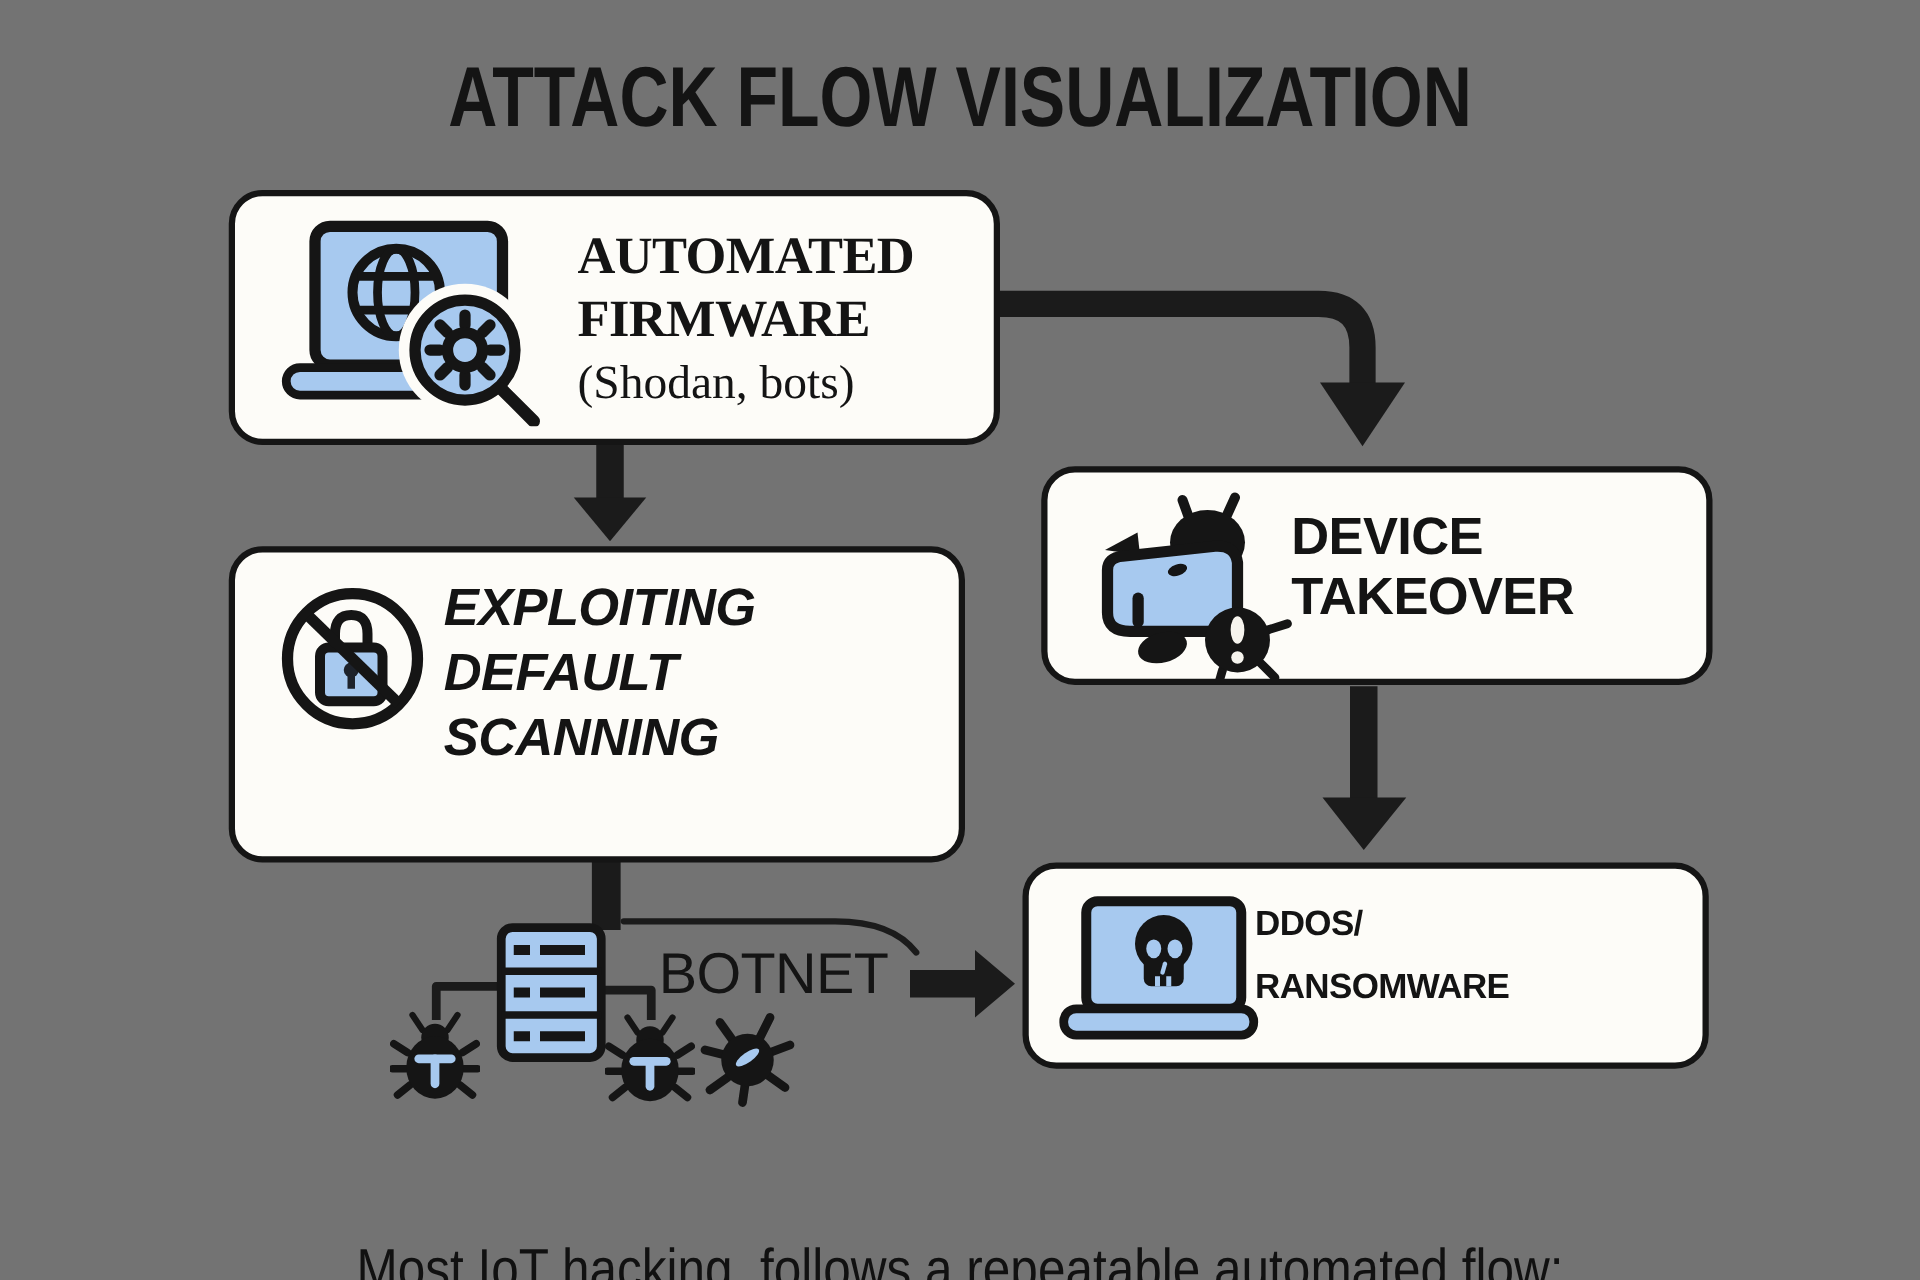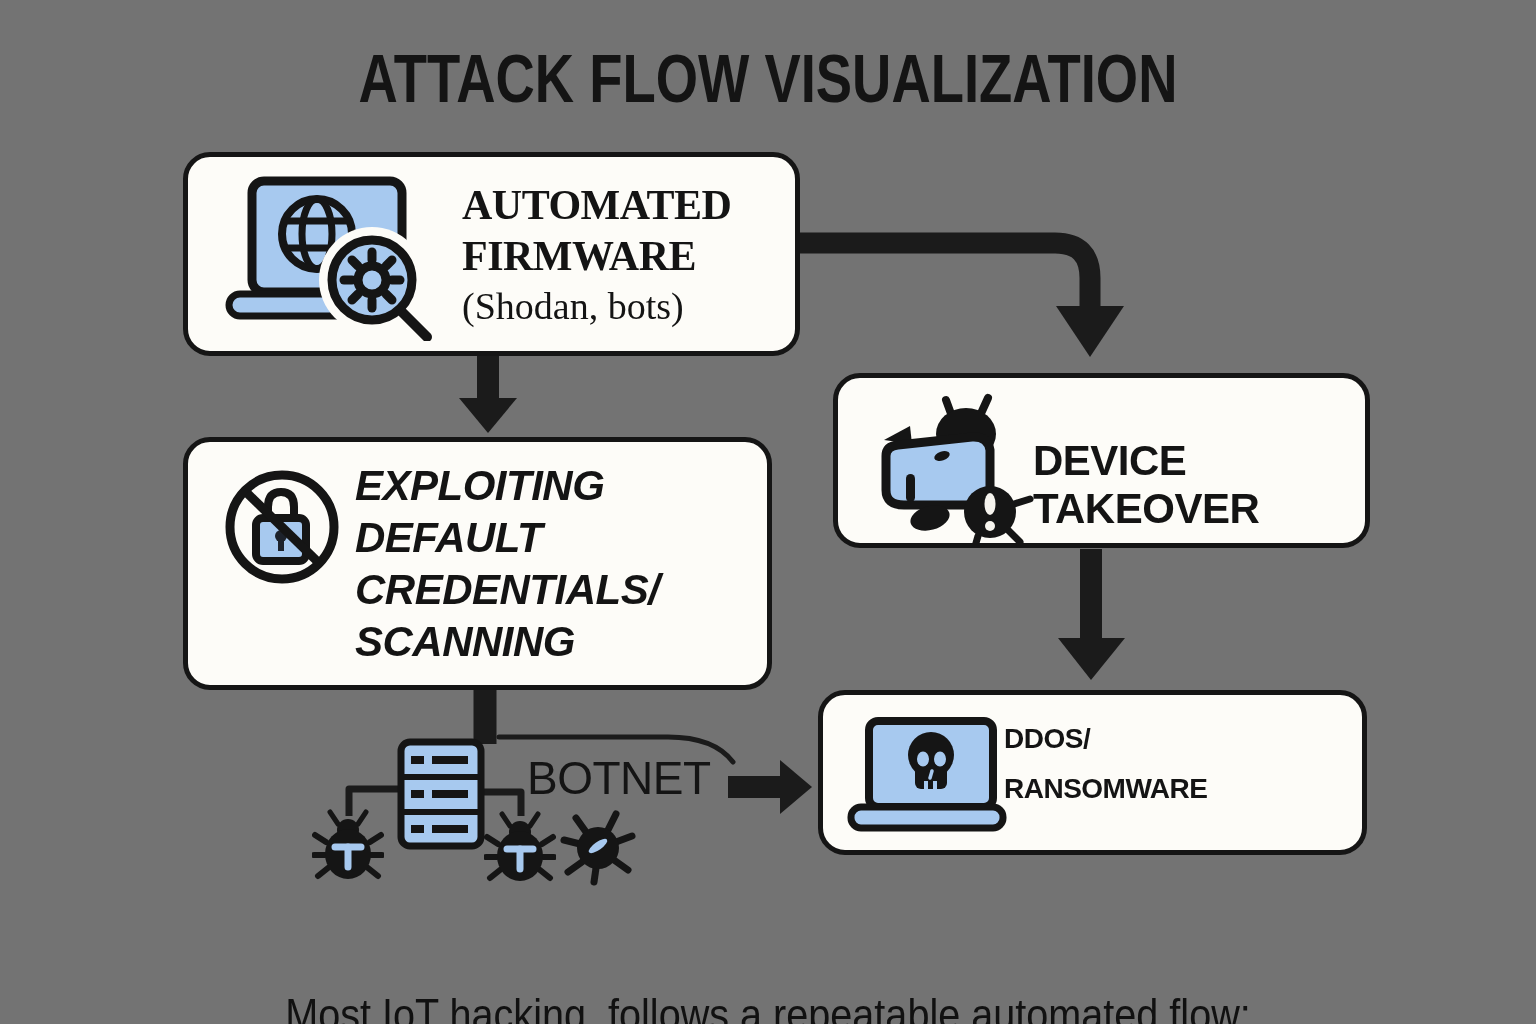--- a/index.html
+++ b/index.html
@@ -26,21 +26,21 @@
     box-sizing:border-box;
     background:#fdfcf8;
     border:5px solid #151515;
     border-radius:27px;
   }
   .node-text{position:absolute;font-weight:bold;letter-spacing:-0.5px;}
   .node-text .ln{display:block;}
   .scan-text{left:462px;top:180px;font-size:42px;line-height:51px;font-family:Liberation Serif, serif;}
   .scan-sub{display:block;font-weight:normal;font-size:38px;line-height:49px;letter-spacing:0;}
   .exploit-text{left:355px;top:460px;font-size:42px;line-height:52px;font-style:italic;}
-  .takeover-text{left:1033px;top:405px;font-size:42px;line-height:48px;margin-top:32px;}
+  .takeover-text{left:1033px;top:405px;font-size:42px;line-height:48px;}
   .ddos-text{left:1004px;top:714px;font-size:28px;line-height:50px;}
   .botnet-label{
     position:absolute;left:527px;top:755px;
     font-size:46px;font-weight:normal;letter-spacing:-0.5px;line-height:46px;
   }
   .caption{
     position:absolute;left:0;top:882px;width:1536px;
     text-align:center;
     font-size:45px;line-height:53px;
     color:#111;
@@ -225,21 +225,20 @@
 
   <div class="node-text scan-text">
     <span class="ln">AUTOMATED</span>
     <span class="ln">FIRMWARE</span>
     <span class="scan-sub">(Shodan, bots)</span>
   </div>
 
   <div class="node-text exploit-text">
     <span class="ln">EXPLOITING</span>
     <span class="ln">DEFAULT</span>
-    <span class="ln">CREDENTIALS/</span>
     <span class="ln">SCANNING</span>
   </div>
 
   <div class="node-text takeover-text">
     <span class="ln">DEVICE</span>
     <span class="ln">TAKEOVER</span>
   </div>
 
   <div class="node-text ddos-text">
     <span class="ln">DDOS/</span>

